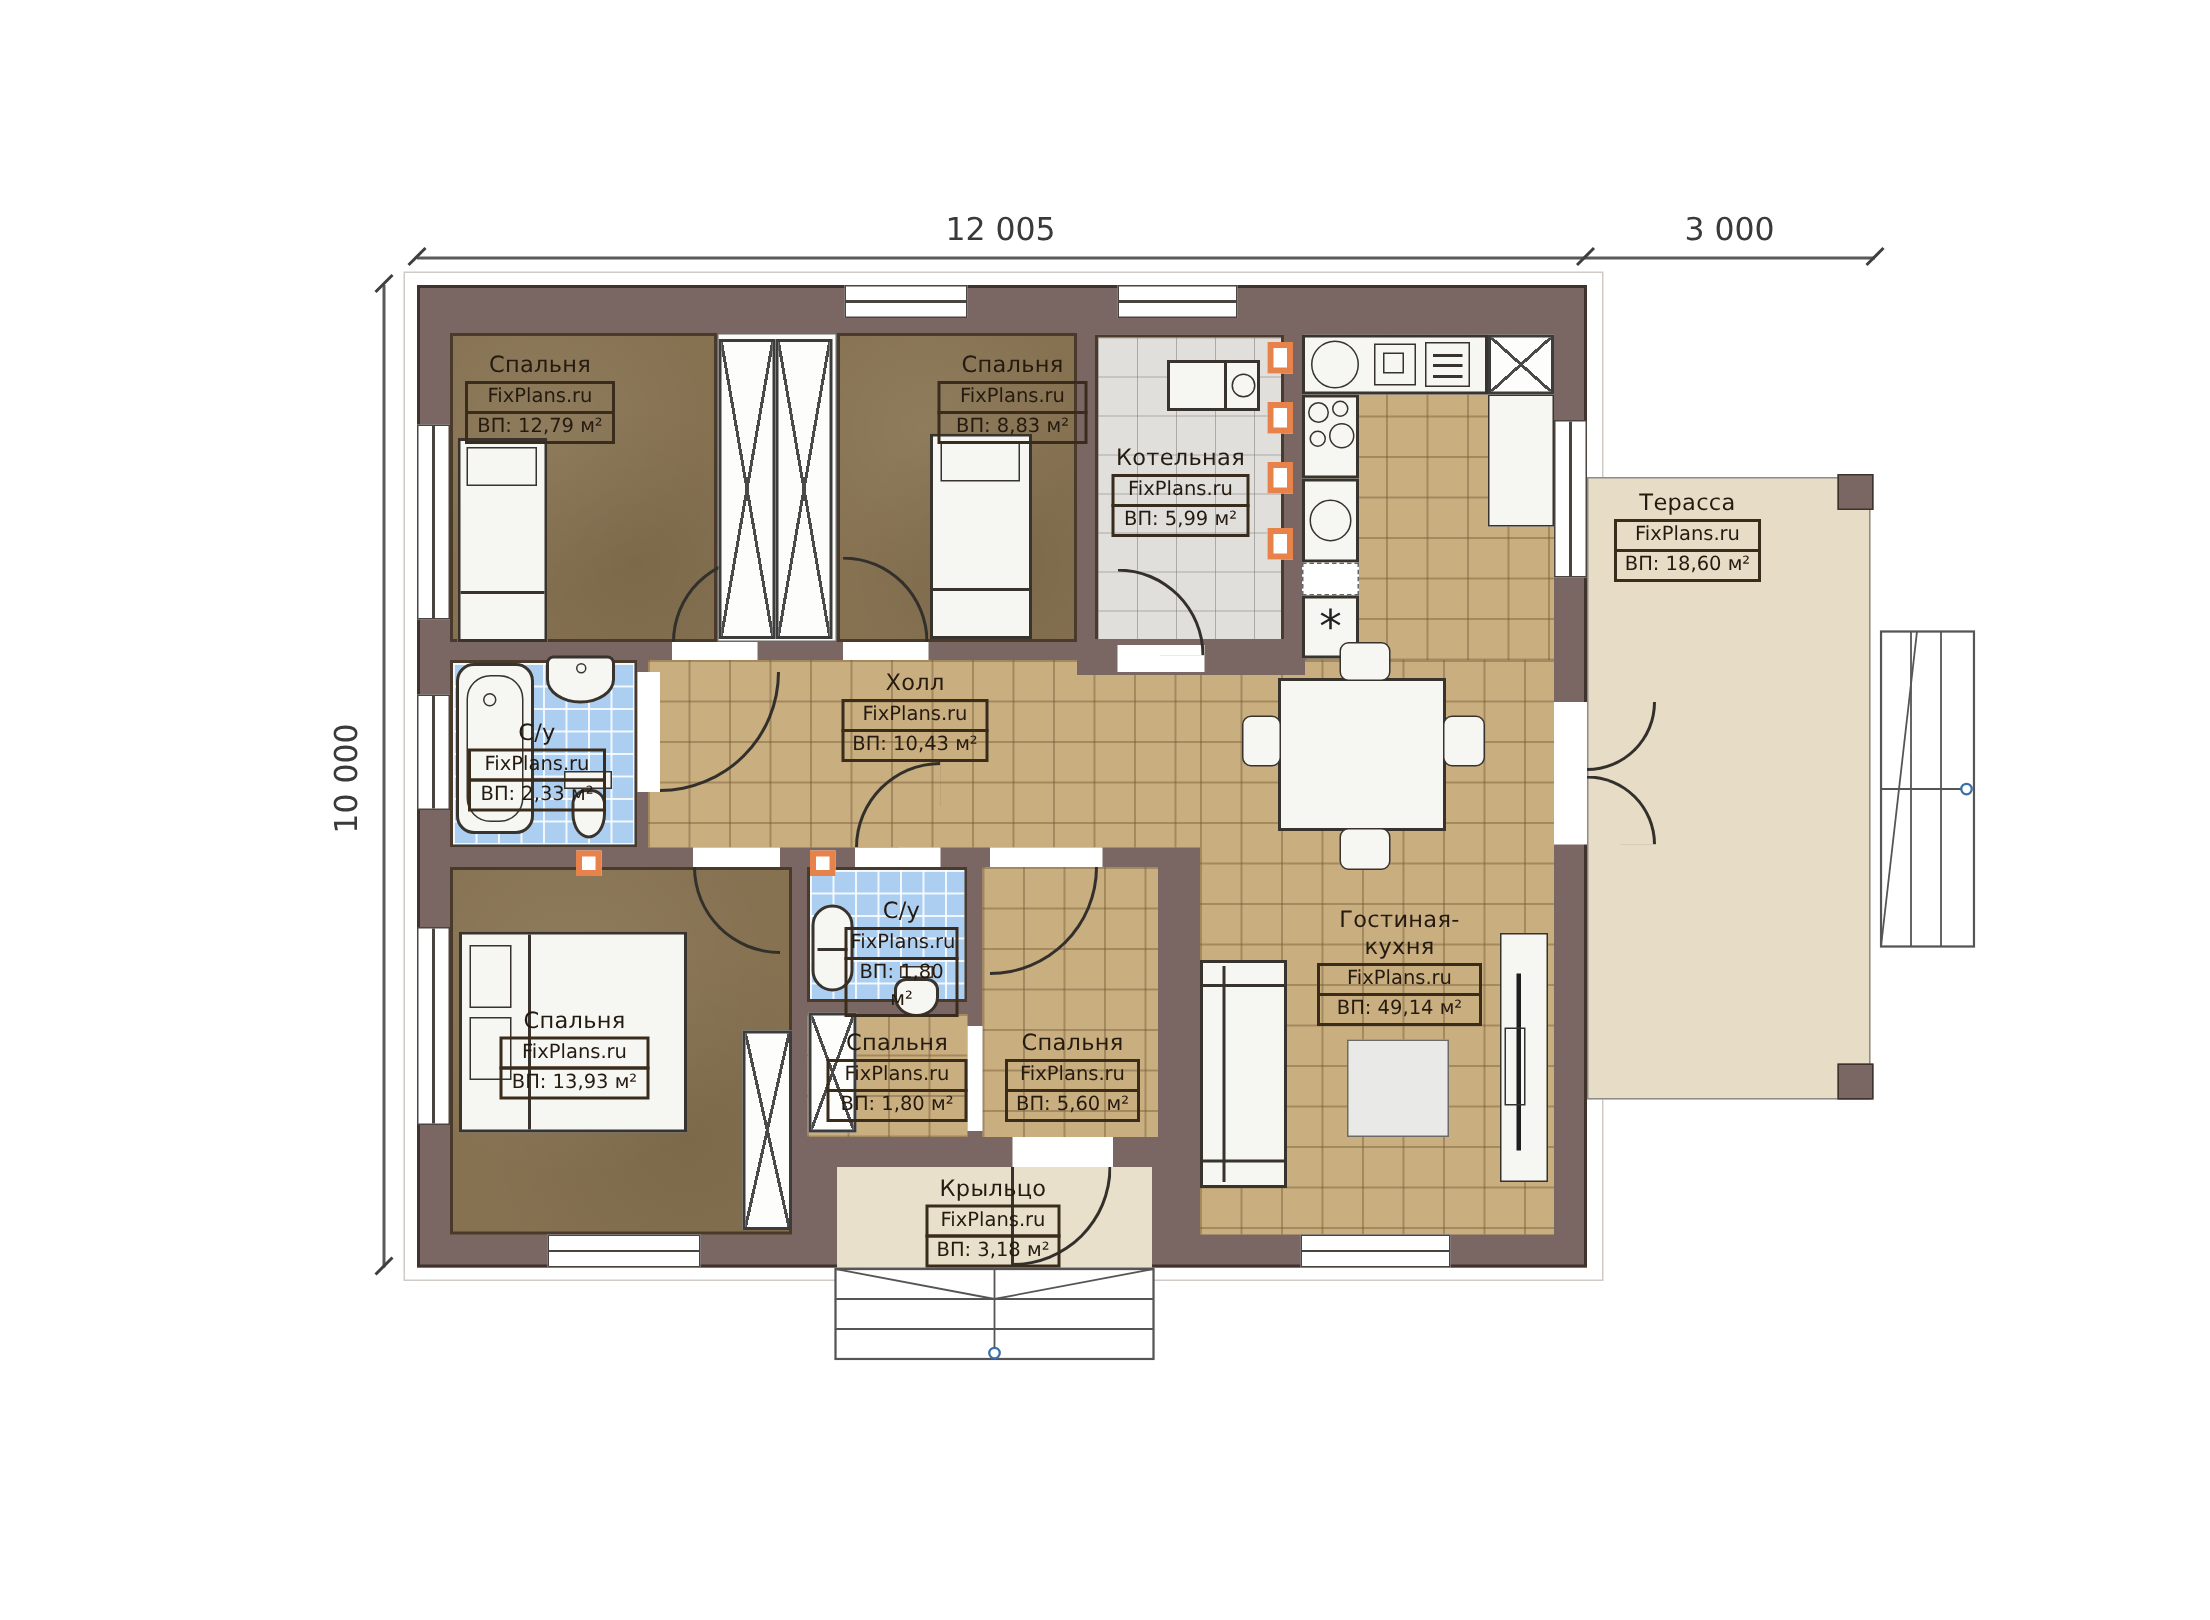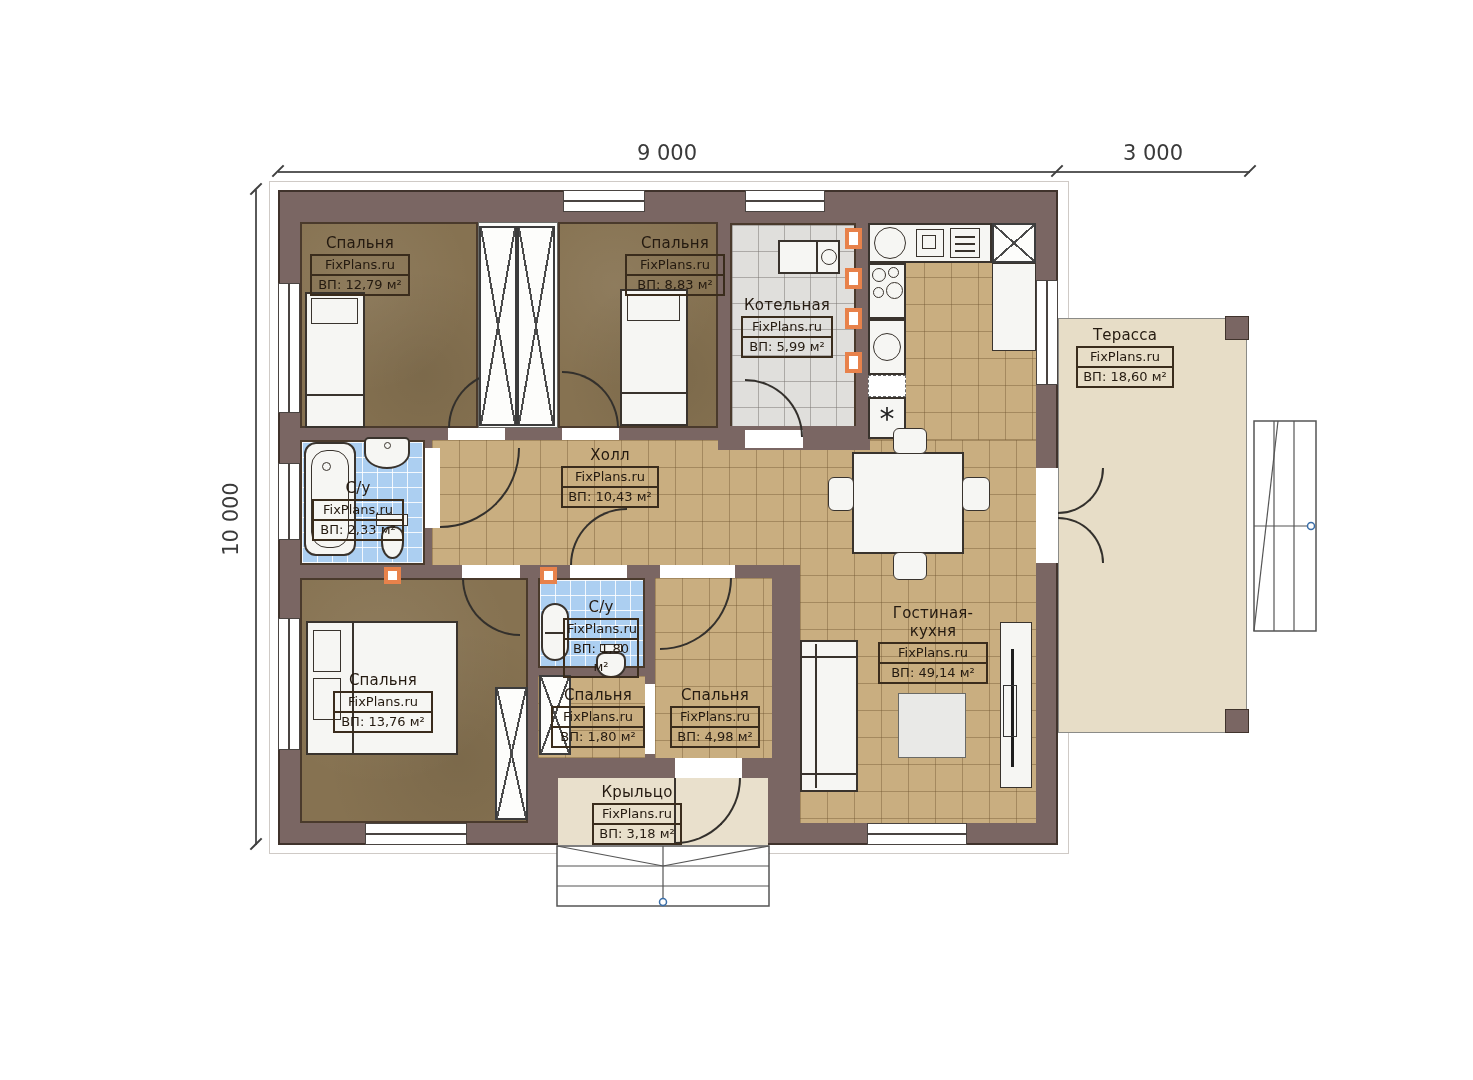--- a/index.html
+++ b/index.html
@@ -63,21 +63,21 @@
 </style>
 </head>
 <body>
 
 <div class="page">
 
   <div class="dline" style="left:278px;top:171px;width:972px;height:1.5px;"></div>
   <div class="tick" style="left:270px;top:170px;"></div>
   <div class="tick" style="left:1049px;top:170px;"></div>
   <div class="tick" style="left:1242px;top:170px;"></div>
-  <div class="dtext" style="left:597px;top:141px;width:140px;">9 000</div>
+  <div class="dtext" style="left:597px;top:141px;width:140px;">12 005</div>
   <div class="dtext" style="left:1088px;top:141px;width:130px;">3 000</div>
   <div class="dline" style="left:255px;top:190px;width:1.5px;height:655px;"></div>
   <div class="tick" style="left:248px;top:188px;"></div>
   <div class="tick" style="left:248px;top:843px;"></div>
   <div class="dtext" style="left:166px;top:507px;width:130px;transform:rotate(-90deg);">10 000</div>
 
   <div class="roofline" style="left:269px;top:181px;width:800px;height:673px;"></div>
 
   <div class="building" style="left:278px;top:190px;width:780px;height:655px;"></div>
 
@@ -268,41 +268,41 @@
     <div class="bx">ВП: 2,33 м²</div>
   </div>
   <div class="rlabel" style="left:561px;top:446px;width:98px;">
     <div class="t">Холл</div>
     <div class="bx">FixPlans.ru</div>
     <div class="bx">ВП: 10,43 м²</div>
   </div>
   <div class="rlabel" style="left:333px;top:671px;width:100px;">
     <div class="t">Спальня</div>
     <div class="bx">FixPlans.ru</div>
-    <div class="bx">ВП: 13,76 м²</div>
+    <div class="bx">ВП: 13,93 м²</div>
   </div>
   <div class="rlabel" style="left:563px;top:598px;width:76px;">
     <div class="t">С/у</div>
     <div class="bx">FixPlans.ru</div>
     <div class="bx">ВП: 1,80 м²</div>
   </div>
   <div class="rlabel" style="left:551px;top:686px;width:94px;">
     <div class="t">Спальня</div>
     <div class="bx">FixPlans.ru</div>
     <div class="bx">ВП: 1,80 м²</div>
   </div>
   <div class="rlabel" style="left:670px;top:686px;width:90px;">
     <div class="t">Спальня</div>
     <div class="bx">FixPlans.ru</div>
-    <div class="bx">ВП: 4,98 м²</div>
+    <div class="bx">ВП: 5,60 м²</div>
   </div>
   <div class="rlabel" style="left:878px;top:604px;width:110px;">
     <div class="t">Гостиная-кухня</div>
     <div class="bx">FixPlans.ru</div>
     <div class="bx">ВП: 49,14 м²</div>
   </div>
-  <div class="rlabel" style="left:592px;top:783px;width:90px;">
+  <div class="rlabel" style="left:617px;top:783px;width:90px;">
     <div class="t">Крыльцо</div>
     <div class="bx">FixPlans.ru</div>
     <div class="bx">ВП: 3,18 м²</div>
   </div>
 
 </div>
 
 </body></html>

